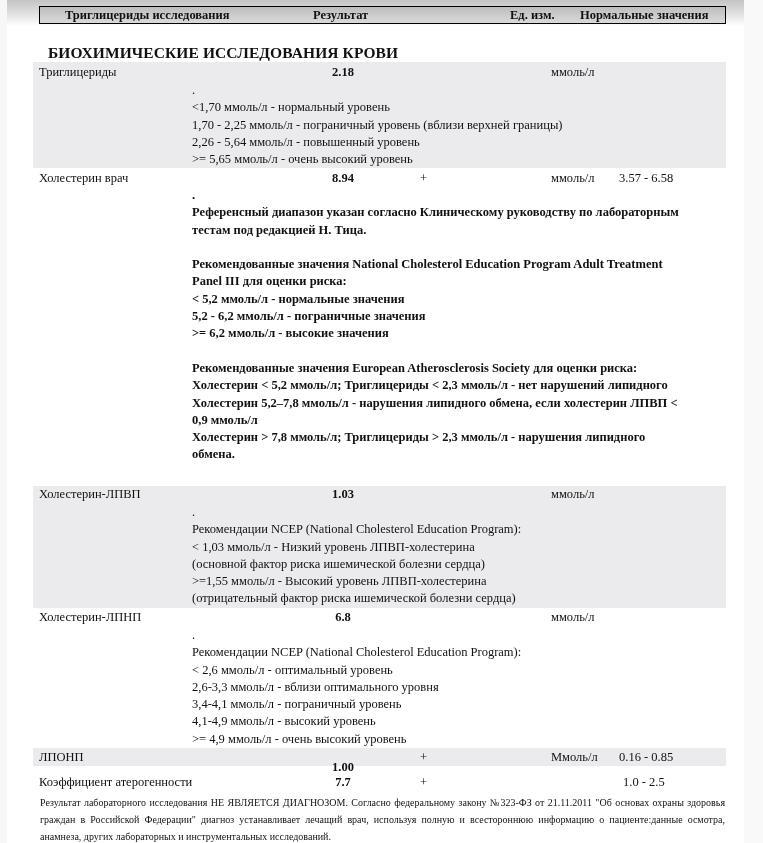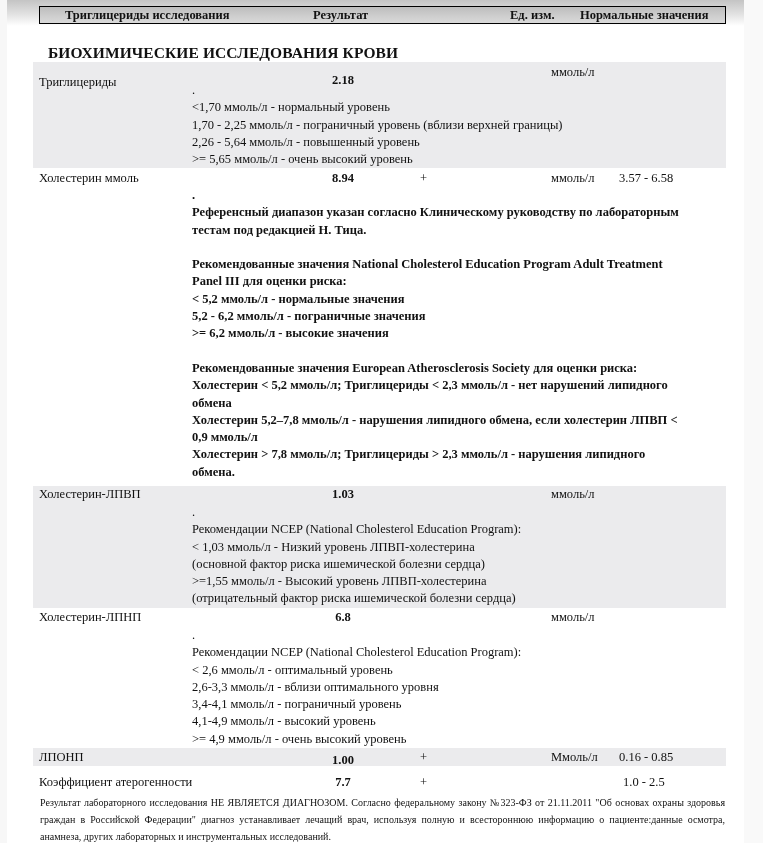--- a/index.html
+++ b/index.html
@@ -54,52 +54,51 @@
 <div class="col-header">
   <span style="left:25px">Триглицериды исследования</span>
   <span style="left:273px">Результат</span>
   <span style="left:470px">Ед. изм.</span>
   <span style="left:540px">Нормальные значения</span>
 </div>
 
 <div class="section-title">БИОХИМИЧЕСКИЕ ИССЛЕДОВАНИЯ КРОВИ</div>
 
 <div class="row shaded" style="top:62px;height:106px">
-  <span class="cell name" style="top:12px">Триглицериды</span>
-  <span class="cell result" style="top:10px">2.18</span>
+  <span class="cell name" style="top:2px">Триглицериды</span>
+  <span class="cell result" style="top:2px">2.18</span>
   <span class="cell unit" style="top:2px">ммоль/л</span>
   <div class="comment" style="top:20px">
     <div>.</div>
     <div>&lt;1,70 ммоль/л - нормальный уровень</div>
     <div>1,70 - 2,25 ммоль/л - пограничный уровень (вблизи верхней границы)</div>
     <div>2,26 - 5,64 ммоль/л - повышенный уровень</div>
     <div>&gt;= 5,65 ммоль/л - очень высокий уровень</div>
   </div>
 </div>
 
 <div class="row" style="top:168px;height:318px">
-  <span class="cell name" style="top:2px">Холестерин ммоль</span>
+  <span class="cell name" style="top:2px">Холестерин врач</span>
   <span class="cell result" style="top:2px">8.94</span>
   <span class="cell flag" style="top:2px">+</span>
   <span class="cell unit" style="top:2px">ммоль/л</span>
   <span class="cell normal" style="top:2px">3.57 - 6.58</span>
   <div class="comment bold" style="top:19px">
     <div>.</div>
     <div>Референсный диапазон указан согласно Клиническому руководству по лабораторным</div>
     <div>тестам под редакцией Н. Тица.</div>
     <div class="gap"></div>
     <div>Рекомендованные значения National Cholesterol Education Program Adult Treatment</div>
     <div>Panel III для оценки риска:</div>
     <div>&lt; 5,2 ммоль/л - нормальные значения</div>
     <div>5,2 - 6,2 ммоль/л - пограничные значения</div>
     <div>&gt;= 6,2 ммоль/л - высокие значения</div>
     <div class="gap"></div>
     <div>Рекомендованные значения European Atherosclerosis Society для оценки риска:</div>
     <div>Холестерин &lt; 5,2 ммоль/л; Триглицериды &lt; 2,3 ммоль/л - нет нарушений липидного</div>
-    <div>обмена</div>
     <div>Холестерин 5,2–7,8 ммоль/л - нарушения липидного обмена, если холестерин ЛПВП &lt;</div>
     <div>0,9 ммоль/л</div>
     <div>Холестерин &gt; 7,8 ммоль/л; Триглицериды &gt; 2,3 ммоль/л - нарушения липидного</div>
     <div>обмена.</div>
   </div>
 </div>
 
 <div class="row shaded" style="top:486px;height:122px">
   <span class="cell name" style="top:0px">Холестерин-ЛПВП</span>
   <span class="cell result" style="top:0px">1.03</span>
@@ -124,21 +123,21 @@
     <div>&lt; 2,6 ммоль/л - оптимальный уровень</div>
     <div>2,6-3,3 ммоль/л - вблизи оптимального уровня</div>
     <div>3,4-4,1 ммоль/л - пограничный уровень</div>
     <div>4,1-4,9 ммоль/л - высокий уровень</div>
     <div>&gt;= 4,9 ммоль/л - очень высокий уровень</div>
   </div>
 </div>
 
 <div class="row shaded" style="top:748px;height:18px">
   <span class="cell name" style="top:1px">ЛПОНП</span>
-  <span class="cell result" style="top:4px">1.00</span>
+  <span class="cell result" style="top:11px">1.00</span>
   <span class="cell flag" style="top:1px">+</span>
   <span class="cell unit" style="top:1px">Ммоль/л</span>
   <span class="cell normal" style="top:1px">0.16 - 0.85</span>
 </div>
 
 <div class="row" style="top:774px;height:18px">
   <span class="cell name" style="top:0px">Коэффициент атерогенности</span>
   <span class="cell result" style="top:0px">7.7</span>
   <span class="cell flag" style="top:0px">+</span>
   <span class="cell normal" style="top:0px;left:590px">1.0 - 2.5</span>

